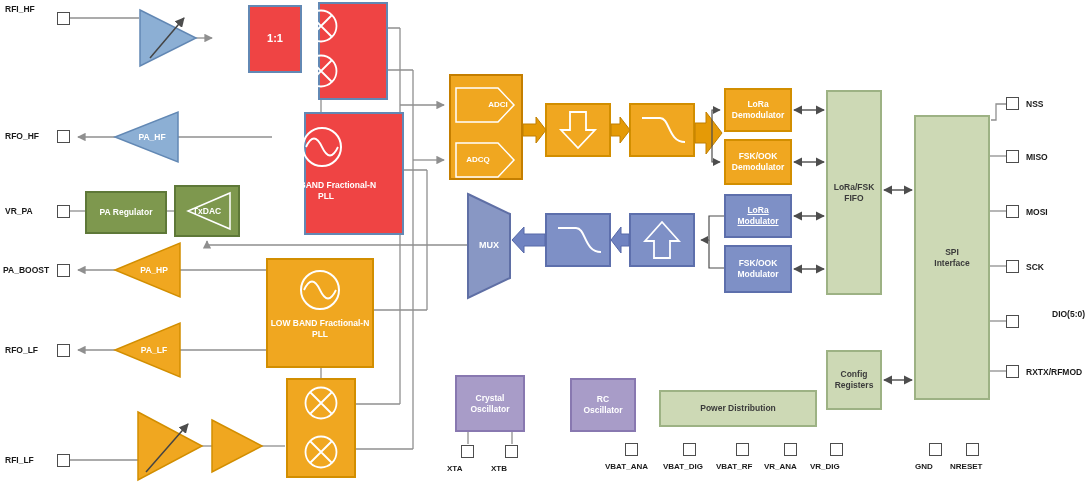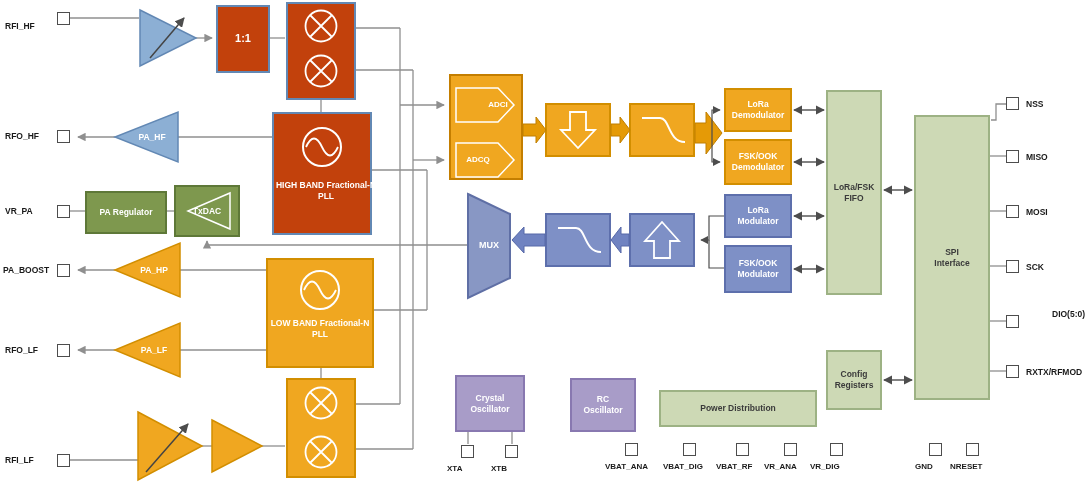--- a/index.html
+++ b/index.html
@@ -1,20 +1,20 @@
 <!DOCTYPE html>
 <html><head>
 <meta charset="utf-8">
 <style>
   html,body{margin:0;padding:0;background:#fff;font-family:"Liberation Sans",sans-serif;}
   .canvas{position:relative;width:1088px;height:485px;background:#ffffff;overflow:hidden;}
   .layer{position:absolute;left:0;top:0;pointer-events:none;}
   .z1{z-index:1}.z3{z-index:3}
   .box{position:absolute;z-index:2;border:2px solid;box-sizing:border-box;display:flex;align-items:center;justify-content:center;text-align:center;font-weight:bold;color:#fff;font-size:8.5px;line-height:1.25;padding:2px;}
-  .c-blue{background:#c2410c;border-color:#6288B4;}
+  .c-blue{background:#ef4444;border-color:#6288B4;margin-left:32px;}
   .c-orange{background:#F0A720;border-color:#D28E00;}
   .c-green{background:#7E984E;border-color:#5E7838;}
   .c-pgreen{background:#CDD9B5;border-color:#9DB284;color:#3B3B3B;}
   .c-purple{background:#A89CC8;border-color:#8878B0;}
   .c-peri{background:#7E90C6;border-color:#5D6FAC;}
   .pin{position:absolute;z-index:4;width:13px;height:13px;background:#fff;border:1.5px solid #4D4D4D;box-sizing:border-box;}
   .plabel{position:absolute;z-index:4;font-size:8.5px;font-weight:bold;color:#1a1a1a;white-space:nowrap;}
   .plabel.ctr{white-space:normal;text-align:left;font-size:8px;}
   .blabel{position:absolute;z-index:4;font-weight:bold;color:#fff;font-size:8.5px;text-align:center;line-height:1.25;}
 </style>
@@ -76,21 +76,21 @@
   <div class="box c-green" style="left:174px;top:185px;width:66px;height:52px;"></div>
   <div class="box c-orange" style="left:266px;top:258px;width:108px;height:110px;"></div>
   <div class="box c-orange" style="left:286px;top:378px;width:70px;height:100px;"></div>
   <div class="box c-orange" style="left:449px;top:74px;width:74px;height:106px;border-color:#C47E00;"></div>
   <div class="box c-orange" style="left:545px;top:103px;width:66px;height:54px;"></div>
   <div class="box c-orange" style="left:629px;top:103px;width:66px;height:54px;"></div>
   <div class="box c-orange" style="left:724px;top:88px;width:68px;height:44px;">LoRa Demodulator</div>
   <div class="box c-orange" style="left:724px;top:139px;width:68px;height:46px;">FSK/OOK Demodulator</div>
   <div class="box c-peri" style="left:545px;top:213px;width:66px;height:54px;"></div>
   <div class="box c-peri" style="left:629px;top:213px;width:66px;height:54px;"></div>
-  <div class="box c-peri" style="left:724px;top:194px;width:68px;height:44px;">LoRa Modulator</div>
+  <div class="box c-peri" style="left:724px;top:194px;width:68px;height:44px;text-decoration:underline;">LoRa Modulator</div>
   <div class="box c-peri" style="left:724px;top:245px;width:68px;height:48px;">FSK/OOK Modulator</div>
   <div class="box c-pgreen" style="left:826px;top:90px;width:56px;height:205px;">LoRa/FSK FIFO</div>
   <div class="box c-pgreen" style="left:826px;top:350px;width:56px;height:60px;">Config Registers</div>
   <div class="box c-pgreen" style="left:914px;top:115px;width:76px;height:285px;padding:0 14px;">SPI Interface</div>
   <div class="box c-purple" style="left:455px;top:375px;width:70px;height:57px;">Crystal Oscillator</div>
   <div class="box c-purple" style="left:570px;top:378px;width:66px;height:54px;padding:0 6px;">RC Oscillator</div>
   <div class="box c-pgreen" style="left:659px;top:390px;width:158px;height:37px;">Power Distribution</div>
 
   <svg class="layer z3" width="1088" height="485">
     <defs>
@@ -178,21 +178,21 @@
   <div class="blabel" style="left:274px;top:180px;width:104px;">HIGH BAND Fractional-N PLL</div>
   <div class="blabel" style="left:268px;top:318px;width:104px;">LOW BAND Fractional-N PLL</div>
   <div class="blabel" style="left:130px;top:132px;width:44px;">PA_HF</div>
   <div class="blabel" style="left:132px;top:265px;width:44px;">PA_HP</div>
   <div class="blabel" style="left:132px;top:345px;width:44px;">PA_LF</div>
   <div class="blabel" style="left:178px;top:206px;width:58px;">TxDAC</div>
   <div class="blabel" style="left:468px;top:240px;width:42px;font-size:9px;">MUX</div>
   <div class="blabel" style="left:456px;top:100px;width:44px;font-size:8px;padding-left:20px;">ADCI</div>
   <div class="blabel" style="left:456px;top:155px;width:44px;font-size:8px;">ADCQ</div>
 
-  <div class="plabel" style="left:5px;top:21px;">RFI_HF</div>
+  <div class="plabel" style="left:5px;top:4px;">RFI_HF</div>
   <div class="pin" style="left:57px;top:12px;"></div>
   <div class="plabel" style="left:5px;top:131px;">RFO_HF</div>
   <div class="pin" style="left:57px;top:130px;"></div>
   <div class="plabel" style="left:5px;top:206px;">VR_PA</div>
   <div class="pin" style="left:57px;top:205px;"></div>
   <div class="plabel" style="left:3px;top:265px;">PA_BOOST</div>
   <div class="pin" style="left:57px;top:264px;"></div>
   <div class="plabel" style="left:5px;top:345px;">RFO_LF</div>
   <div class="pin" style="left:57px;top:344px;"></div>
   <div class="plabel" style="left:5px;top:455px;">RFI_LF</div>

